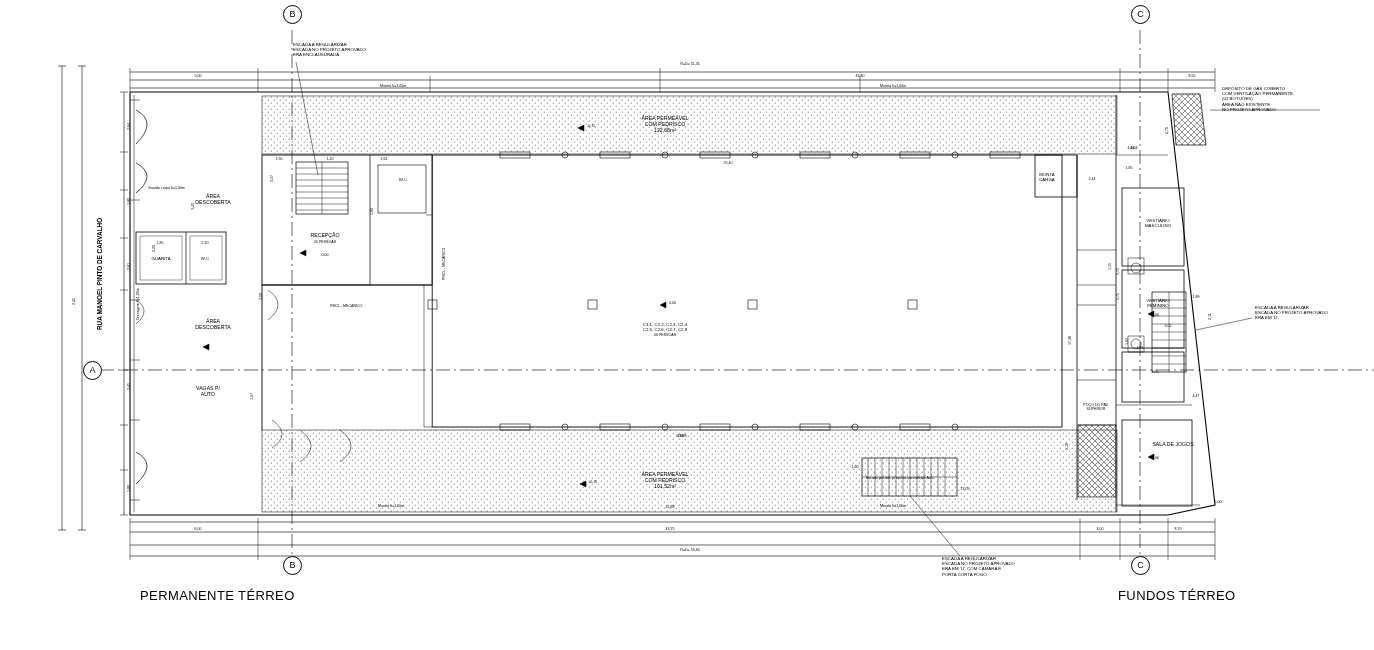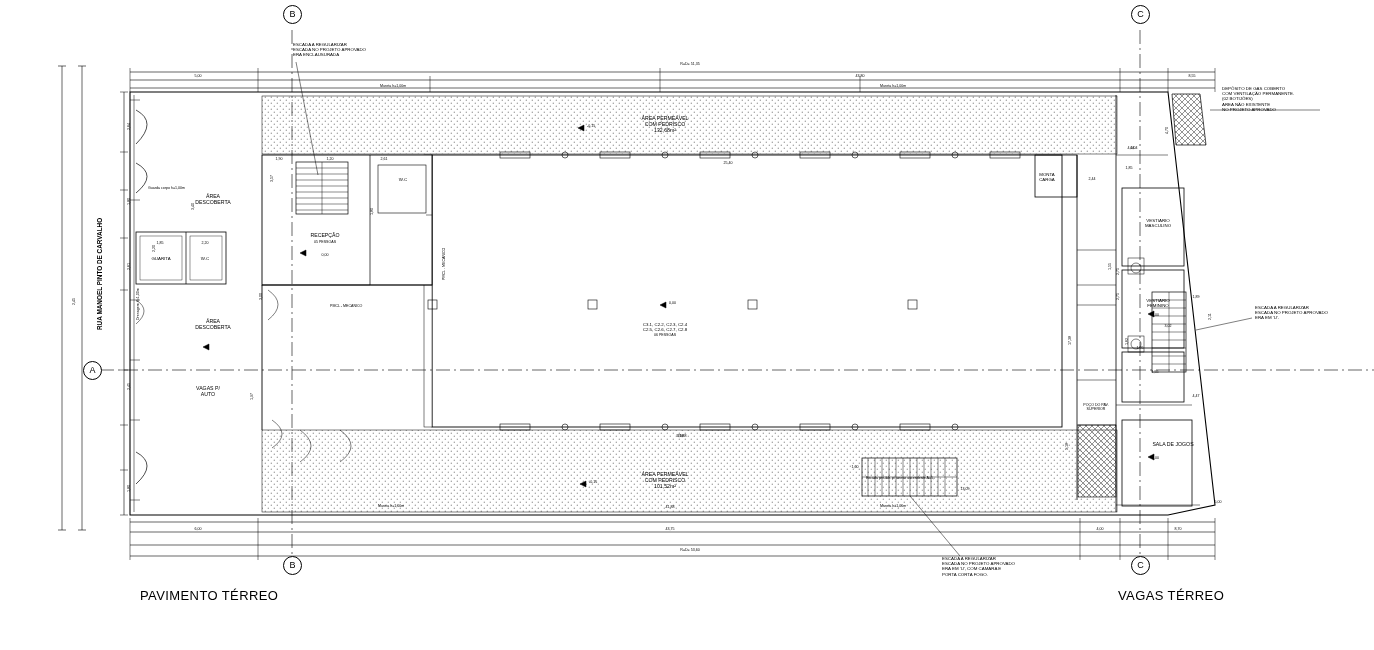--- a/index.html
+++ b/index.html
@@ -289,22 +289,22 @@
     </g>
   </g>
 </svg>
 
 <div class="bubble" style="left:283px; top:5px;">B</div>
 <div class="bubble" style="left:1131px; top:5px;">C</div>
 <div class="bubble" style="left:83px; top:361px;">A</div>
 <div class="bubble" style="left:283px; top:556px;">B</div>
 <div class="bubble" style="left:1131px; top:556px;">C</div>
 
-<div class="lbl t-title" style="left:140px; top:588px;">PAVIMENTO TÉRREO</div>
-<div class="lbl t-title" style="left:1118px; top:588px;">VAGAS TÉRREO</div>
+<div class="lbl t-title" style="left:140px; top:588px;">PERMANENTE TÉRREO</div>
+<div class="lbl t-title" style="left:1118px; top:588px;">FUNDOS TÉRREO</div>
 
 <div class="lbl t-md b rot90" style="left:96px; top:330px;">RUA MANOEL PINTO DE CARVALHO</div>
 
 <div class="lbl t-xs" style="left:293px; top:42px;"><span>ESCADA A REGULARIZAR</span><br><span>ESCADA NO PROJETO APROVADO</span><br><span>ERA ENCLAUSURADA</span></div>
 
 <div class="lbl t-xs" style="left:1222px; top:86px;"><span>DEPÓSITO DE GÁS COBERTO</span><br><span>COM VENTILAÇÃO PERMANENTE.</span><br><span>(02 BOTIJÕES)</span><br><span>ÁREA NÃO EXISTENTE</span><br><span>NO PROJETO APROVADO</span></div>
 
 <div class="lbl t-xs" style="left:1255px; top:305px;"><span>ESCADA A REGULARIZAR</span><br><span>ESCADA NO PROJETO APROVADO</span><br><span>ERA EM 'U'.</span></div>
 
 <div class="lbl t-xs" style="left:942px; top:556px;"><span>ESCADA A REGULARIZAR</span><br><span>ESCADA NO PROJETO APROVADO</span><br><span>ERA EM 'U', COM CAMARA E</span><br><span>PORTA CORTA FOGO.</span></div>

